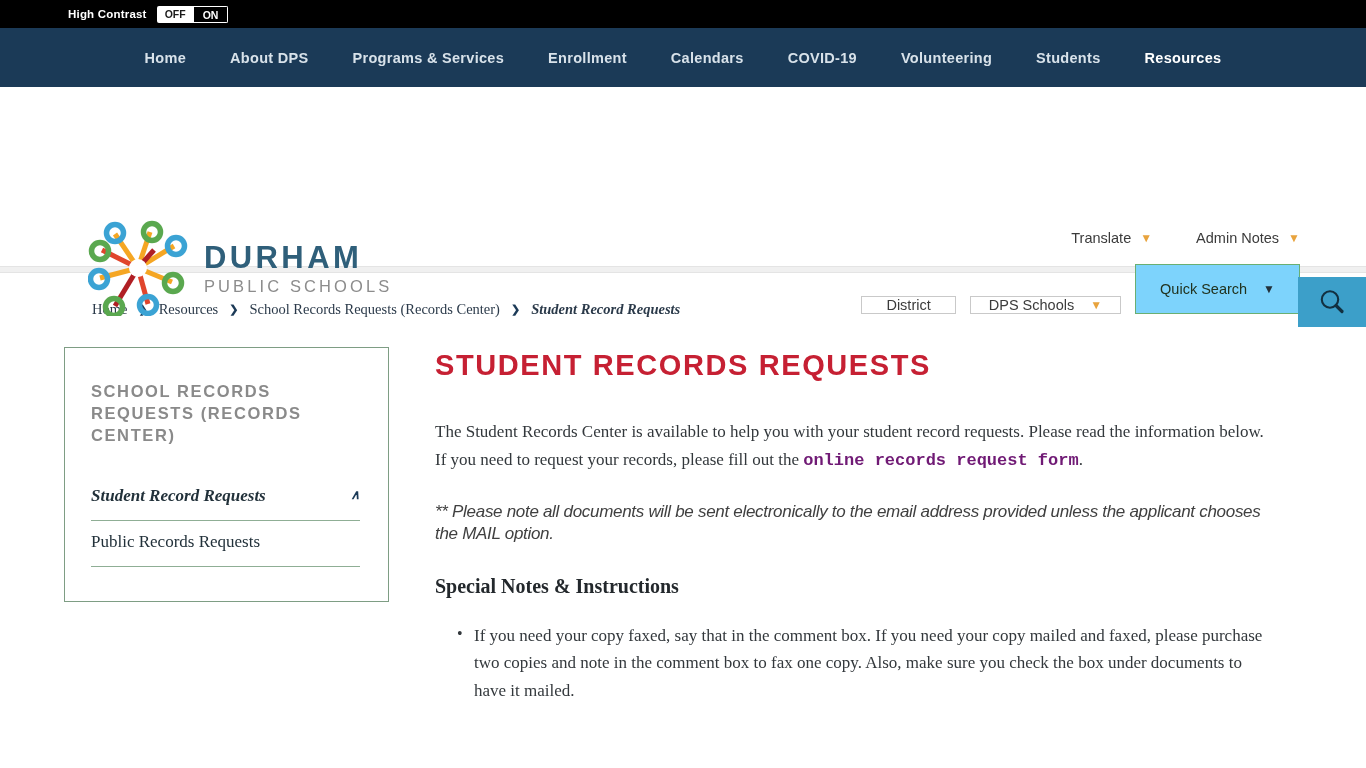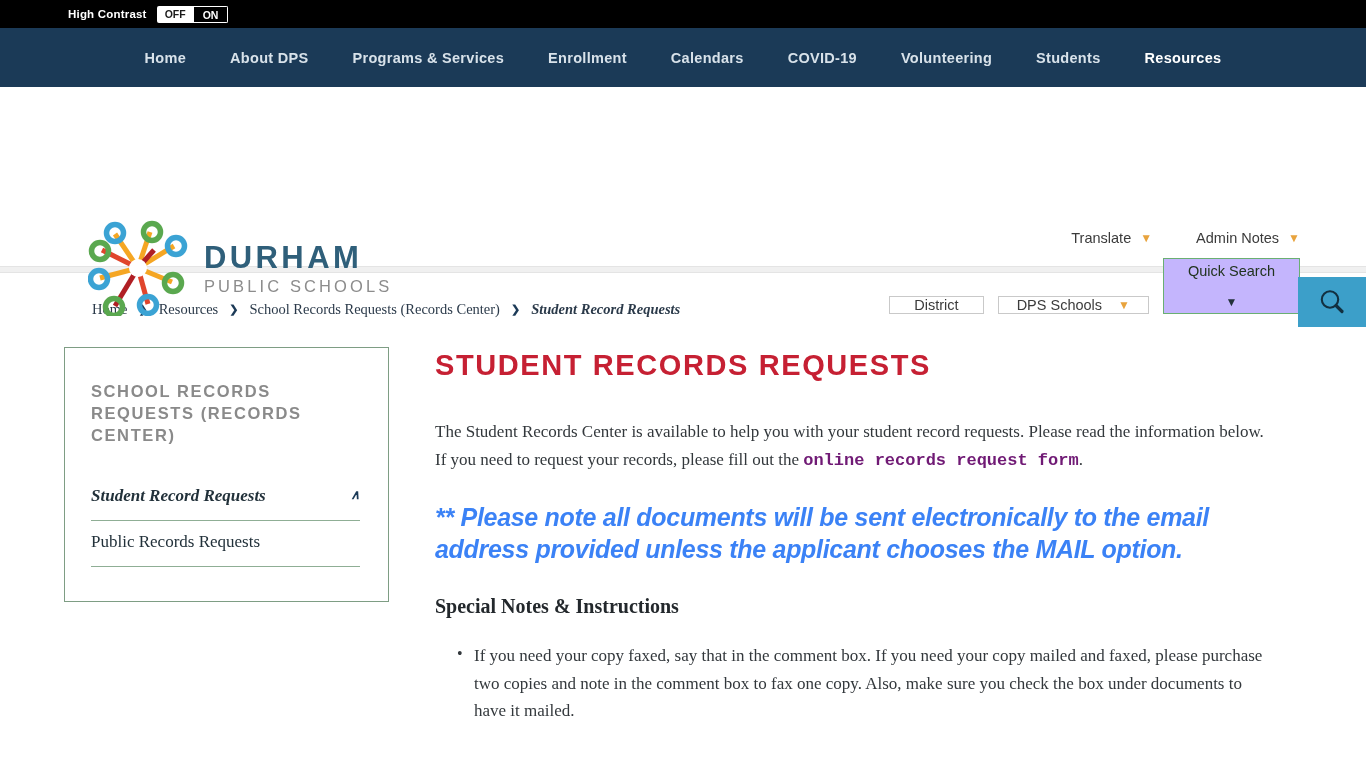--- a/index.html
+++ b/index.html
@@ -133,25 +133,24 @@
     font-size: 14.5px;
     color: #3b3b3b;
     border: 1px solid #c9c9c9;
     background: #ffffff;
     padding: 0 18px;
     cursor: pointer;
     white-space: nowrap;
   }
   .hbtn.district { padding: 0 24px; }
   .hbtn.quick {
-    background: #c4b5fd;
+    background: #7dd3fc;
     border-color: #6aaf72;
-    padding: 4px 24px;
+    padding: 16px 24px;
     color: #21331f;
-    flex-direction: column;
   }
   .chev-dark { color: #22313a; font-size: 12px; }
 
   .sep-band {
     height: 7px;
     background: #f0f0f0;
     border-top: 1px solid #e4e4e4;
     border-bottom: 1px solid #e4e4e4;
   }
 
@@ -254,24 +253,24 @@
     line-height: 1.62;
     margin-bottom: 27px;
   }
   .inline-link {
     color: #701a75;
     font-weight: bold;
     cursor: pointer;
     font-family: Liberation Mono, monospace;
   }
   .notice {
-    font-size: 25px;
+    font-size: 17px;
     font-style: italic;
-    font-weight: bold;
-    color: #3b82f6;
+    font-weight: normal;
+    color: #404040;
     line-height: 1.28;
     letter-spacing: -0.3px;
     margin-bottom: 30px;
   }
   .sub-head {
     font-family: "Liberation Serif", serif;
     font-size: 20px;
     font-weight: bold;
     color: #23282c;
     margin-bottom: 24px;

